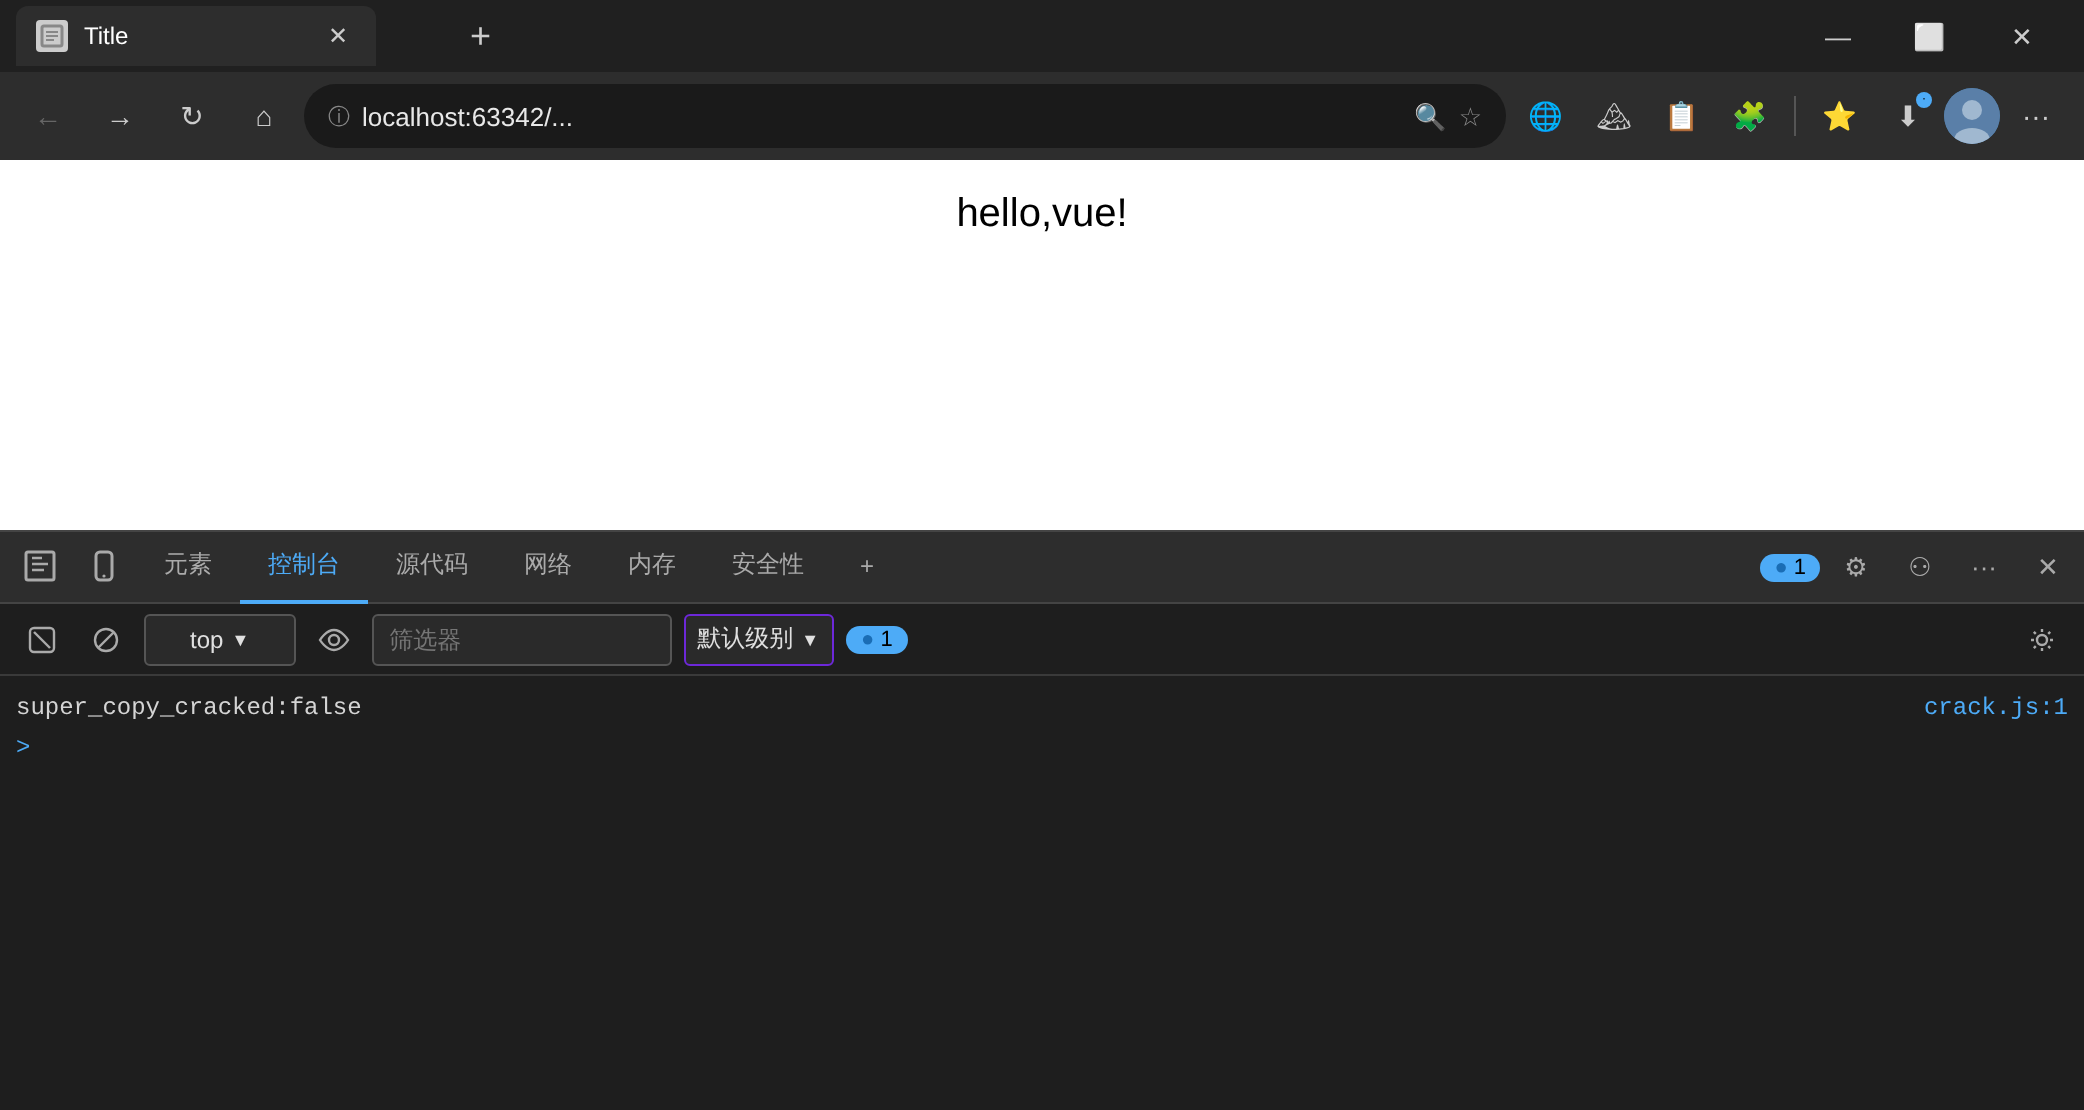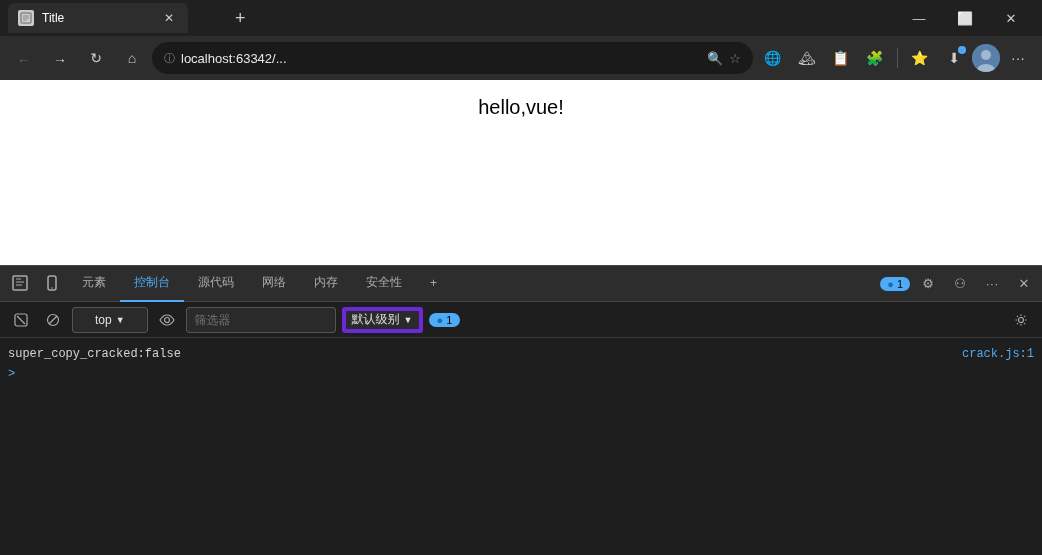--- a/index.html
+++ b/index.html
@@ -221,21 +221,21 @@
       color: #86efac;
       font-size: 12px;
       width: 150px;
       outline: none;
     }
     .level-selector {
       display: flex;
       align-items: center;
       gap: 4px;
       background: #2a2a2a;
-      border: 4px solid #6d28d9;
+      border: 1px solid #6d28d9;
       border-radius: 3px;
       padding: 2px 6px;
       color: #e0e0e0;
       font-size: 12px;
       cursor: pointer;
       height: 26px;
     }
     .console-badge {
       background: #4dabf7;
       color: #000;

